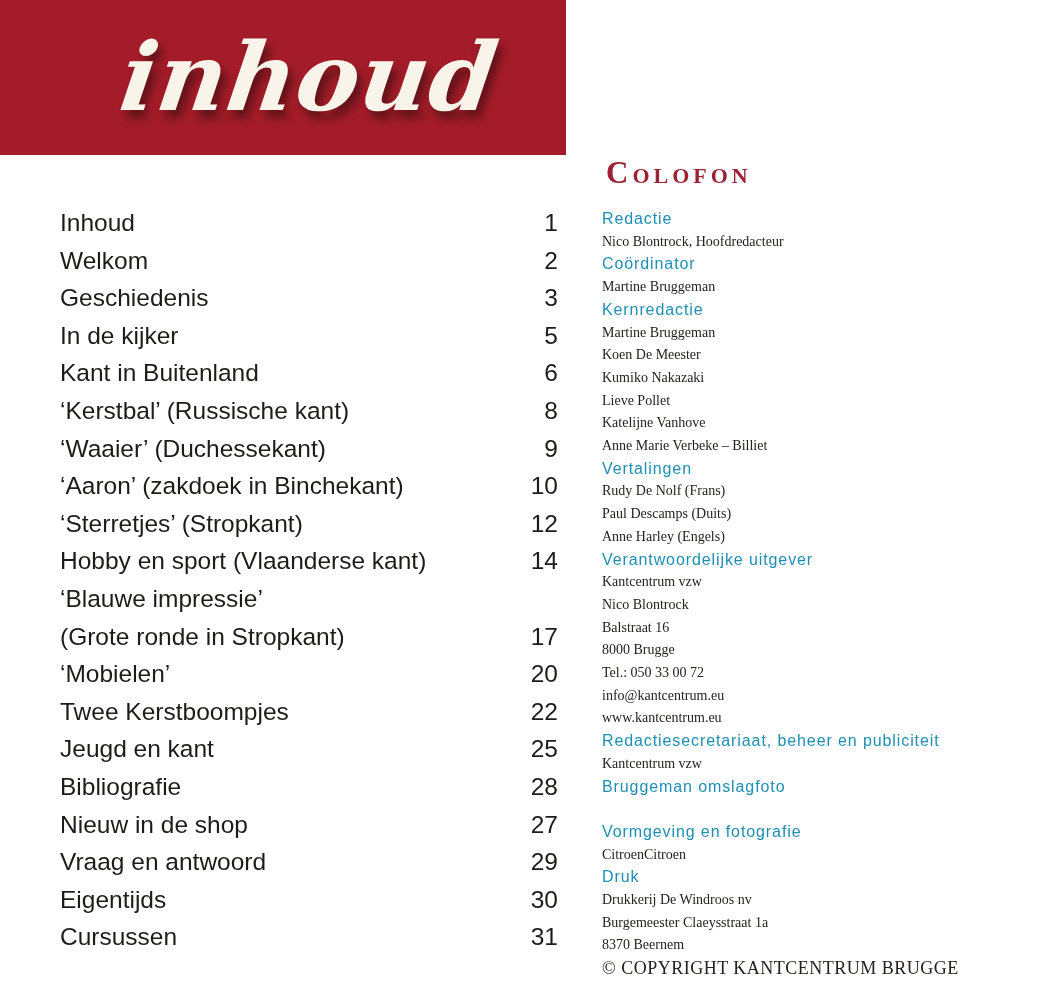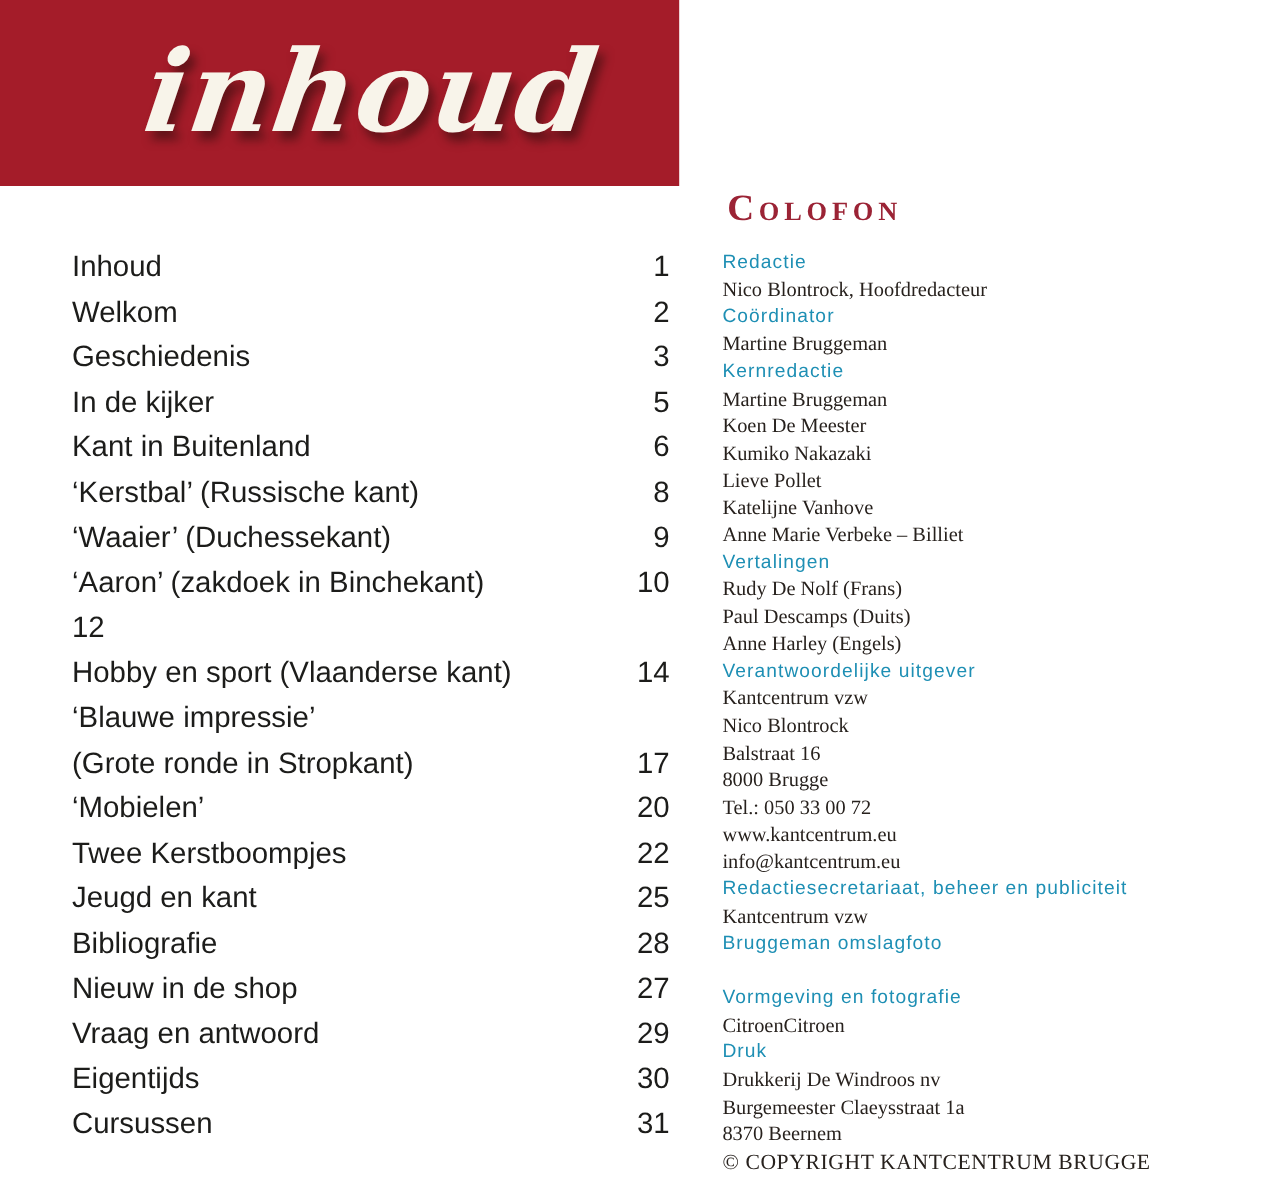--- a/index.html
+++ b/index.html
@@ -70,21 +70,21 @@
   .colophon-title {
     margin: 0 0 17px 4px;
     font-family: "Liberation Serif", serif;
     font-variant: small-caps;
     font-weight: 600;
     font-size: 31px;
     letter-spacing: 4px;
     color: #9b2335;
   }
   .col-line {
-    font-size: 17px;
+    font-size: 14px;
     line-height: 22.7px;
     white-space: nowrap;
   }
   .col-line.text {
     font-family: "Liberation Serif", serif;
     color: #27211d;
   }
   .col-line.heading {
     font-family: "Liberation Sans", sans-serif;
     font-size: 16px;
@@ -136,20 +136,21 @@
       </div>
       <div class="toc-row">
         <span class="toc-label">‘Waaier’ (Duchessekant)</span>
         <span class="toc-page">9</span>
       </div>
       <div class="toc-row">
         <span class="toc-label">‘Aaron’ (zakdoek in Binchekant)</span>
         <span class="toc-page">10</span>
       </div>
       <div class="toc-row">
+        <span class="toc-label">‘Sterretjes’ (Stropkant)</span>
         <span class="toc-page">12</span>
       </div>
       <div class="toc-row">
         <span class="toc-label">Hobby en sport (Vlaanderse kant)</span>
         <span class="toc-page">14</span>
       </div>
       <div class="toc-row">
         <span class="toc-label">‘Blauwe impressie’</span>
         <span class="toc-page"></span>
       </div>
@@ -208,22 +209,22 @@
         <div class="col-line heading">Vertalingen</div>
         <div class="col-line text">Rudy De Nolf (Frans)</div>
         <div class="col-line text">Paul Descamps (Duits)</div>
         <div class="col-line text">Anne Harley  (Engels)</div>
         <div class="col-line heading">Verantwoordelijke uitgever</div>
         <div class="col-line text">Kantcentrum vzw</div>
         <div class="col-line text">Nico Blontrock</div>
         <div class="col-line text">Balstraat 16</div>
         <div class="col-line text">8000 Brugge</div>
         <div class="col-line text">Tel.: 050 33 00 72</div>
+        <div class="col-line text">info@kantcentrum.eu</div>
         <div class="col-line text">www.kantcentrum.eu</div>
-        <div class="col-line text">info@kantcentrum.eu</div>
         <div class="col-line heading">Redactiesecretariaat, beheer en publiciteit</div>
         <div class="col-line text">Kantcentrum vzw</div>
         <div class="col-line heading">Bruggeman omslagfoto</div>
         <div class="col-line spacer"></div>
         <div class="col-line heading">Vormgeving en fotografie</div>
         <div class="col-line text">CitroenCitroen</div>
         <div class="col-line heading">Druk</div>
         <div class="col-line text">Drukkerij De Windroos nv</div>
         <div class="col-line text">Burgemeester Claeysstraat 1a</div>
         <div class="col-line text">8370 Beernem</div>

